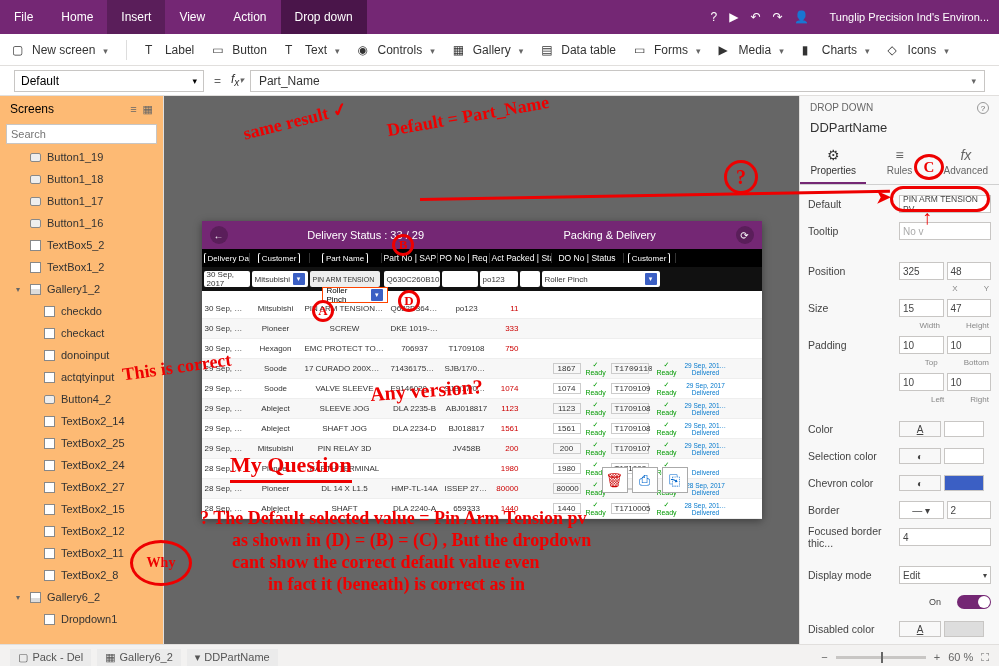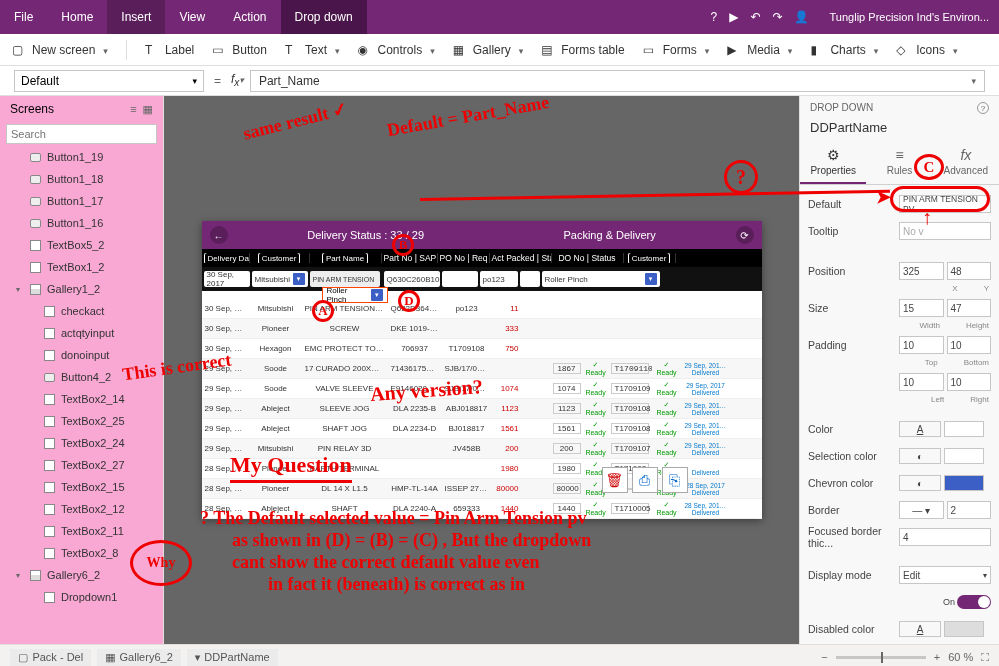--- a/index.html
+++ b/index.html
@@ -25,21 +25,21 @@
   .fx { font-style:italic; margin-right:6px; color:#333;}
   .fx-drop::after{content:"▾"; font-size:9px; color:#666;}
   .formula-input { flex:1; height:22px; border:1px solid #c8c6c4; margin-right:14px; padding:0 8px; display:flex; align-items:center; background:#fff;}
   .formula-input span{color:#333;}
   .formula-input .drop{margin-left:auto;}
 
   
   .main { display:flex; height:calc(100% - 34px - 32px - 30px - 22px); }
 
   
-  .treepanel { width:164px; background:#f9a8d4; border-right:1px solid #e1dfdd; display:flex; flex-direction:column;}
+  .treepanel { width:164px; background:#fdba74; border-right:1px solid #e1dfdd; display:flex; flex-direction:column;}
   .treehdr { height:26px; display:flex; align-items:center; padding:0 10px; font-size:12px; justify-content:space-between;}
   .treehdr .hicons{display:flex; gap:6px; font-size:11px; color:#666;}
   .tree-search{ margin:2px 6px; }
   .tree-search input{ width:100%; height:20px; font-size:11px; padding:0 16px 0 4px; border:1px solid #c8c6c4; background:#fff;}
   .tree{ flex:1; overflow:auto; font-size:11px; }
   .tree-item{ height:22px; display:flex; align-items:center; padding-left:28px; gap:6px; color:#333; border-left:2px solid transparent;}
   .tree-item.l2{padding-left:42px;}
   .tree-item .caret{width:8px; margin-left:-14px; font-size:8px; color:#666;}
   .ico-box{width:11px;height:11px;border:1px solid #888; background:#fff;}
   .ico-gal{width:11px;height:11px;border:1px solid #888; background:linear-gradient(#fff 50%,#ddd 50%);}
@@ -159,21 +159,21 @@
       <span>Controls</span>
       <span class="drop"></span>
     </div>
   <div class="tbtn">
       <span class="ticon">▦</span>
       <span>Gallery</span>
       <span class="drop"></span>
     </div>
   <div class="tbtn">
       <span class="ticon">▤</span>
-      <span>Forms table</span>
+      <span>Data table</span>
     </div>
   <div class="tbtn">
       <span class="ticon">▭</span>
       <span>Forms</span>
       <span class="drop"></span>
     </div>
   <div class="tbtn">
       <span class="ticon">▶</span>
       <span>Media</span>
       <span class="drop"></span>
@@ -241,29 +241,33 @@
           <span class="ico-box"></span>
           <span>TextBox1_2</span>
         </div>
         <div class="tree-item">
           <span class="caret">▾</span>
           <span class="ico-gal"></span>
           <span>Gallery1_2</span>
         </div>
         <div class="tree-item l2">
           <span class="ico-box"></span>
+          <span>checkdo</span>
+        </div>
+        <div class="tree-item l2">
+          <span class="ico-box"></span>
           <span>checkact</span>
         </div>
         <div class="tree-item l2">
           <span class="ico-box"></span>
+          <span>donoinput</span>
+        </div>
+        <div class="tree-item l2">
+          <span class="ico-box"></span>
           <span>actqtyinput</span>
-        </div>
-        <div class="tree-item l2">
-          <span class="ico-box"></span>
-          <span>donoinput</span>
         </div>
         <div class="tree-item l2">
           <span class="ico-but"></span>
           <span>Button4_2</span>
         </div>
         <div class="tree-item l2">
           <span class="ico-box"></span>
           <span>TextBox2_14</span>
         </div>
         <div class="tree-item l2">
@@ -650,21 +654,21 @@
           <span class="lbl">Display mode</span>
         <div class="pval">
             <div class="pinput">
               <span>Edit</span>
               <span style="margin-left:auto;font-size:8px;">▾</span>
             </div>
           </div>
         </div>
       <div class="prow">
           <span class="lbl"></span>
-          <div class="pval" style="justify-content:flex-end; align-items:center; gap:2px;text-align:center;">
+          <div class="pval" style="justify-content:flex-end; align-items:center; gap:16px;text-align:center;">
             <span style="font-size:9px;">On</span>
             <div class="toggle"></div>
           </div>
         </div>
 
       <div class="prow color-row">
           <span class="lbl">Disabled color</span>
         <div class="pval">
             <div class="icn">
               <u>A</u>

